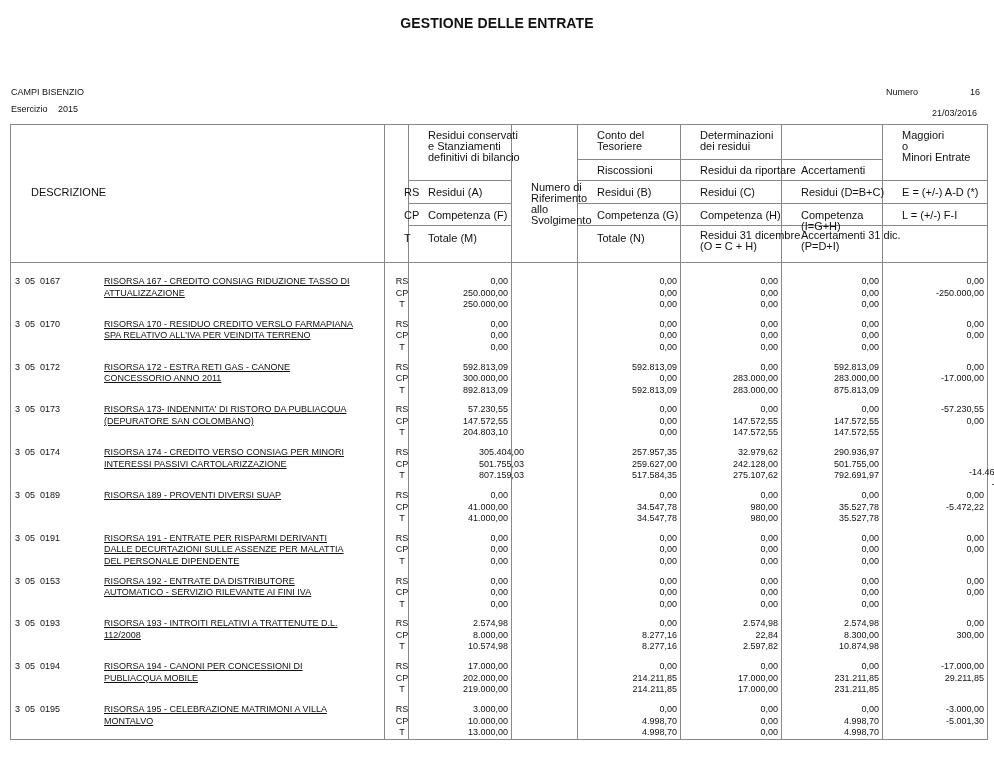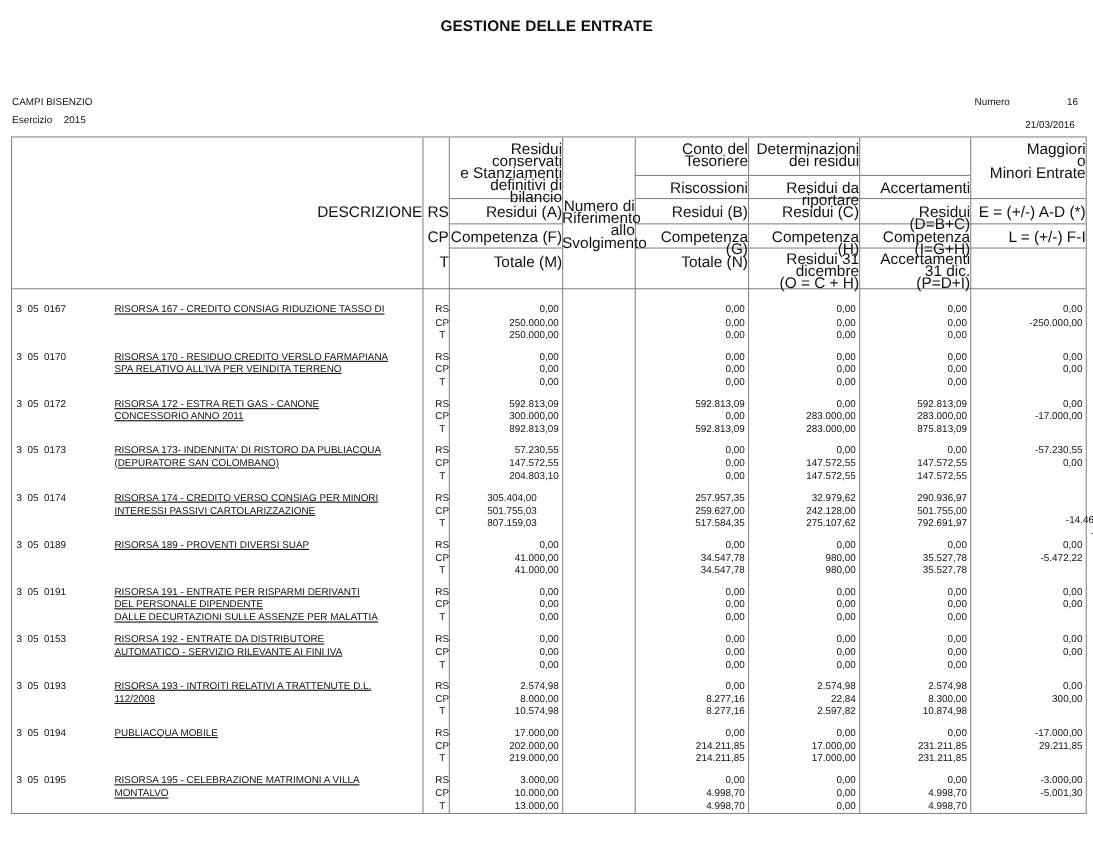--- a/index.html
+++ b/index.html
@@ -5,21 +5,21 @@
   html, body { margin: 0; padding: 0; background: #ffffff; }
   body { width: 994px; height: 768px; position: relative; overflow: hidden;
          font-family: "Liberation Sans", sans-serif; color: #111; }
   .title { position: absolute; top: 15px; left: 0; width: 994px; text-align: center;
            font-weight: bold; font-size: 14px; letter-spacing: 0.1px; }
   .meta { position: absolute; font-size: 9px; }
   .tbl { position: absolute; left: 10px; top: 124px; width: 978px; height: 616px;
          border: 1px solid #888; box-sizing: border-box; }
   .vline { position: absolute; top: 0; width: 1px; background: #888; }
   .hline { position: absolute; height: 1px; background: #888; }
-  .hcell { position: absolute; font-size: 14px; text-align: right; line-height: 11px; }
+  .hcell { position: absolute; font-size: 11px; text-align: left; line-height: 11px; padding-left: 20px; }
   .row { position: absolute; left: 0; width: 976px; font-size: 9px; line-height: 11.5px; }
   .c-code { position: absolute; left: 4px; width: 90px; white-space: pre; }
   .c-desc { position: absolute; left: 93px; width: 290px; text-decoration: underline; }
   .c-type { position: absolute; left: 380px; width: 22px; text-align: center; }
   .c-num { position: absolute; text-align: right; }
   .line { height: 11.5px; }
 </style>
 </head>
 <body>
 
@@ -109,20 +109,21 @@
     <div>Minori Entrate</div>
   </div>
   <div class="hcell" style="left:871px; width:105px; top:62px;">E = (+/-) A-D (*)</div>
   <div class="hcell" style="left:871px; width:105px; top:85px;">L = (+/-) F-I</div>
 
   <div id="rows">
       <div class="row" style="top: 151px;">
         <div class="c-code">3  05  0167</div>
         <div class="c-desc">
           <div class="line">RISORSA 167 - CREDITO CONSIAG RIDUZIONE TASSO DI</div>
+          <div class="line">ATTUALIZZAZIONE</div>
         </div>
         <div class="c-type">
           <div class="line">RS</div>
           <div class="line">CP</div>
           <div class="line">T</div>
         </div>
         <div class="c-num" style="left: 400px; width: 97px;">
           <div class="line">0,00</div>
           <div class="line">250.000,00</div>
           <div class="line">250.000,00</div>
@@ -259,21 +260,21 @@
         <div class="c-code">3  05  0174</div>
         <div class="c-desc">
           <div class="line">RISORSA 174 - CREDITO VERSO CONSIAG PER MINORI</div>
           <div class="line">INTERESSI PASSIVI CARTOLARIZZAZIONE</div>
         </div>
         <div class="c-type">
           <div class="line">RS</div>
           <div class="line">CP</div>
           <div class="line">T</div>
         </div>
-        <div class="c-num" style="left: 380px; width: 97px;">
+        <div class="c-num" style="left: 416px; width: 97px;">
           <div class="line">305.404,00</div>
           <div class="line">501.755,03</div>
           <div class="line">807.159,03</div>
         </div>
         <div class="c-num" style="left: 569px; width: 97px;">
           <div class="line">257.957,35</div>
           <div class="line">259.627,00</div>
           <div class="line">517.584,35</div>
         </div>
         <div class="c-num" style="left: 670px; width: 97px;">
@@ -323,22 +324,22 @@
         </div>
         <div class="c-num" style="left: 876px; width: 97px;">
           <div class="line">0,00</div>
           <div class="line">-5.472,22</div>
         </div>
       </div>
       <div class="row" style="top: 407.8px;">
         <div class="c-code">3  05  0191</div>
         <div class="c-desc">
           <div class="line">RISORSA 191 - ENTRATE PER RISPARMI DERIVANTI</div>
+          <div class="line">DALLE DECURTAZIONI SULLE ASSENZE PER MALATTIA</div>
           <div class="line">DEL PERSONALE DIPENDENTE</div>
-          <div class="line">DALLE DECURTAZIONI SULLE ASSENZE PER MALATTIA</div>
         </div>
         <div class="c-type">
           <div class="line">RS</div>
           <div class="line">CP</div>
           <div class="line">T</div>
         </div>
         <div class="c-num" style="left: 400px; width: 97px;">
           <div class="line">0,00</div>
           <div class="line">0,00</div>
           <div class="line">0,00</div>
@@ -431,20 +432,21 @@
           <div class="line">10.874,98</div>
         </div>
         <div class="c-num" style="left: 876px; width: 97px;">
           <div class="line">0,00</div>
           <div class="line">300,00</div>
         </div>
       </div>
       <div class="row" style="top: 536.2px;">
         <div class="c-code">3  05  0194</div>
         <div class="c-desc">
+          <div class="line">RISORSA 194 - CANONI PER CONCESSIONI DI</div>
           <div class="line">PUBLIACQUA MOBILE</div>
         </div>
         <div class="c-type">
           <div class="line">RS</div>
           <div class="line">CP</div>
           <div class="line">T</div>
         </div>
         <div class="c-num" style="left: 400px; width: 97px;">
           <div class="line">17.000,00</div>
           <div class="line">202.000,00</div>

